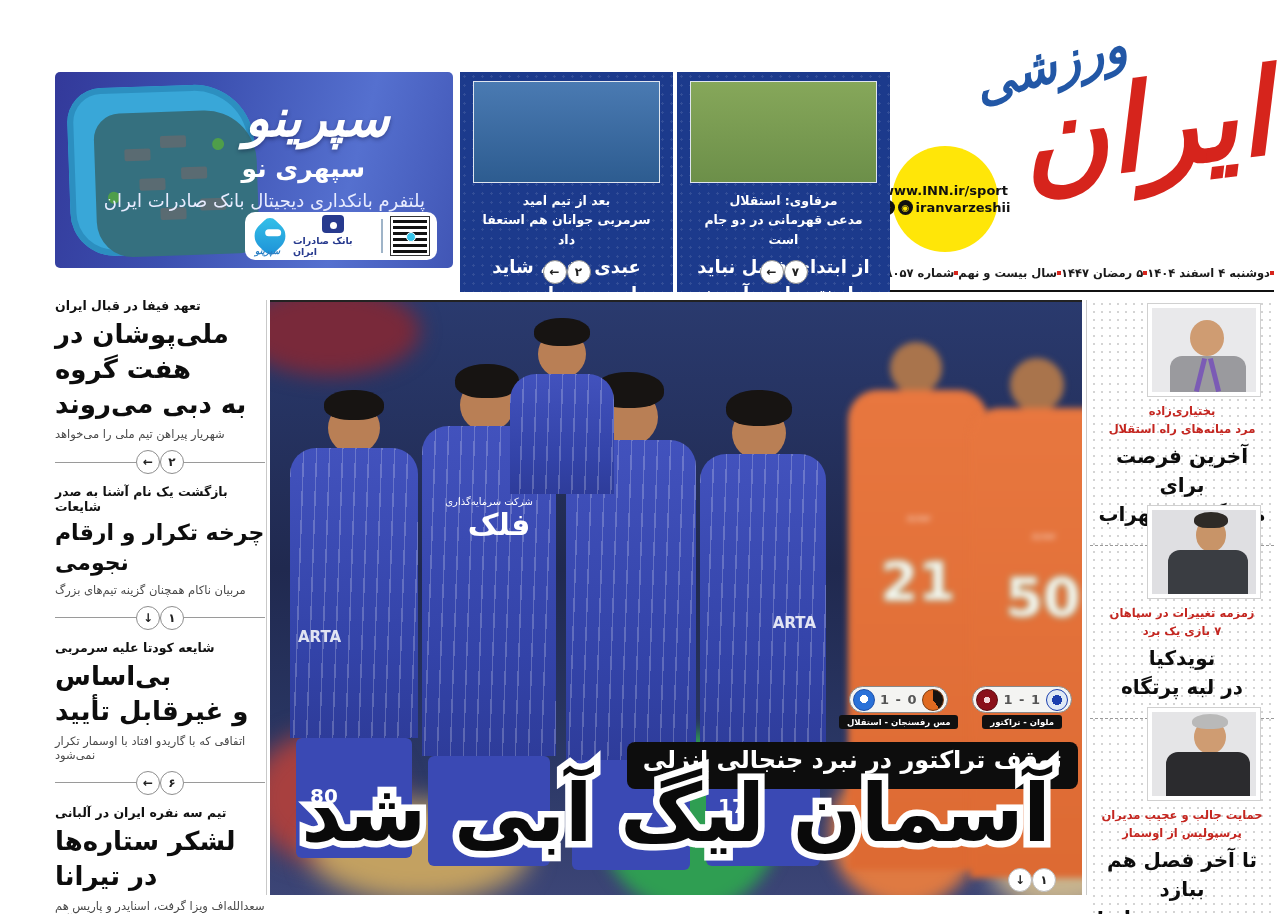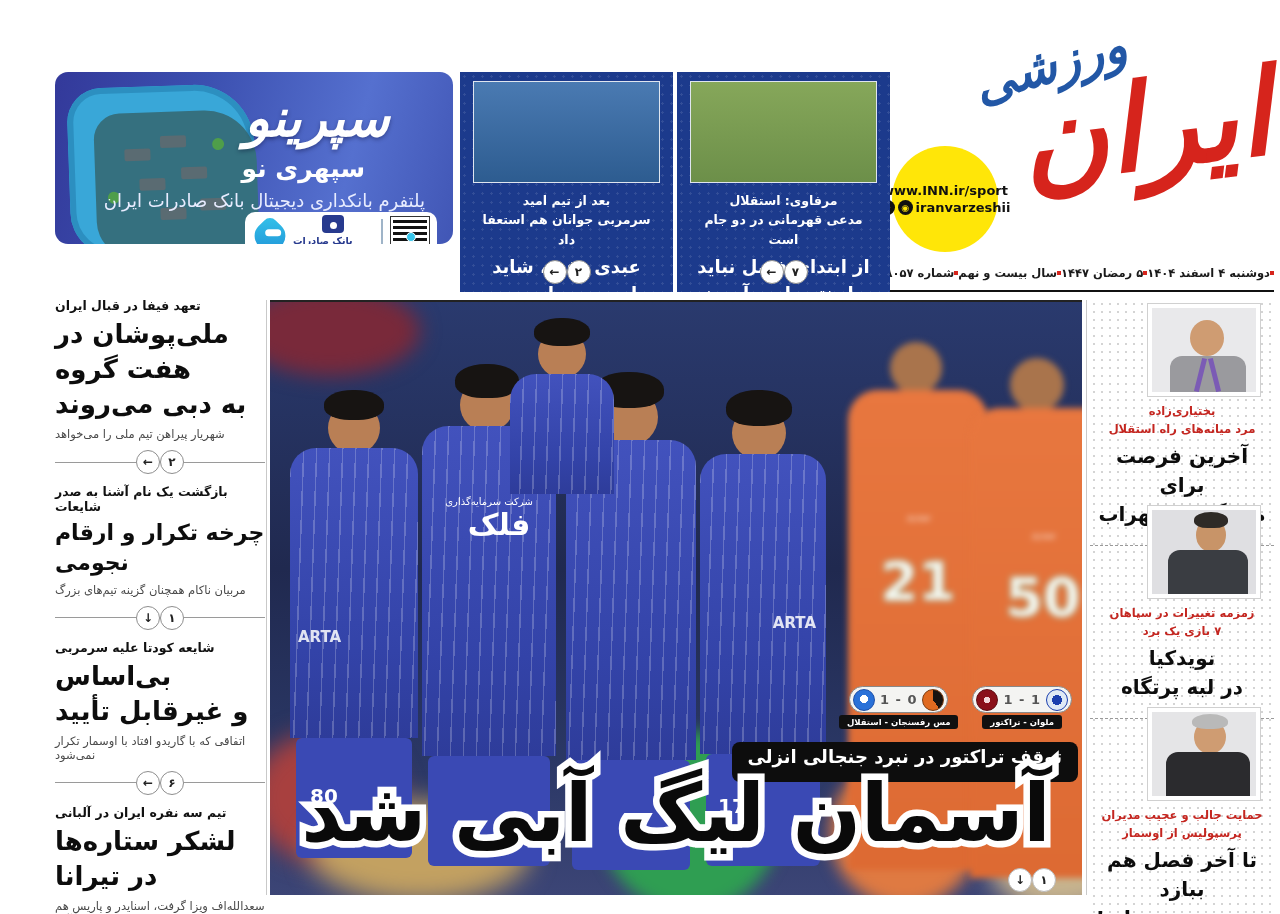--- a/index.html
+++ b/index.html
@@ -23,21 +23,21 @@
   .yc-handle { font-size:13px; font-weight:bold; color:#111; }
 
   .dateline { position:absolute; left:884px; top:266px; width:390px; display:flex;
     direction:rtl; align-items:center; justify-content:space-between; font-size:11.5px;
     font-weight:bold; color:#1a1a1a; }
   .dl-item { white-space:nowrap; }
   .dl-sq { width:4px; height:4px; background:#d6241c; display:inline-block; flex:none; }
   .mast-rule { position:absolute; left:884px; top:290px; width:390px; height:2px; background:#111; }
 
   
-  .ad { position:absolute; left:55px; top:72px; width:398px; height:172px; border-radius:13px;
+  .ad { position:absolute; left:55px; top:72px; width:398px; height:196px; border-radius:5px;
     background:linear-gradient(105deg,#33399a 0%,#3c50b0 35%,#5570cf 72%,#4156b5 100%);
     overflow:hidden; direction:ltr; }
   .ad-blob { position:absolute; left:14px; top:14px; width:186px; height:168px;
     background:#39a7d8; border-radius:34px 60px 26px 44px; transform:rotate(-2deg);
     box-shadow:inset 0 0 0 6px #2c8fc0; }
   .ad-floor { position:absolute; left:26px; top:26px; width:162px; height:144px;
     background:#35707f; border-radius:26px 52px 20px 36px; overflow:hidden; }
   .desk { position:absolute; width:26px; height:12px; background:#5a6b72; border-radius:2px; }
   .desk.d2{ left:30px; top:36px;} .desk.d3{ left:66px; top:24px;} .desk.d4{ left:44px; top:66px;}
   .desk.d5{ left:86px; top:56px;} .desk.d6{ left:64px; top:96px;} .desk.d7{ left:104px; top:88px;}
@@ -130,21 +130,21 @@
   .scores { position:absolute; right:10px; top:384px; display:flex; gap:14px; direction:ltr; }
   .scorebox { display:flex; flex-direction:column; align-items:center; }
   .score-pill { height:27px; border-radius:14px; background:#f4f4f2; border:1px solid #888;
     display:flex; align-items:center; gap:5px; padding:0 3px; }
   .score-pill .slogo { width:22px; height:22px; border-radius:50%; flex:none; }
   .score-txt { font-size:13px; font-weight:bold; color:#555; letter-spacing:1px; direction:ltr; }
   .score-cap { margin-top:2px; background:#101010; color:#fff; font-size:8.5px; font-weight:bold;
     border-radius:3px; padding:2px 8px; white-space:nowrap; }
 
   .main-kicker { position:absolute; right:4px; top:440px; background:#0d0d0d; color:#fff;
-    font-size:18px; font-weight:bold; padding:4px 16px 15px; border-radius:8px; direction:rtl; }
+    font-size:24px; font-weight:bold; padding:4px 16px 15px; border-radius:8px; direction:rtl; }
   .big-headline { position:absolute; left:0; right:0; top:462px; text-align:center;
     font-size:80px; font-weight:bold; line-height:1.25; direction:rtl; }
   .big-headline .stroke { position:absolute; left:0; right:0; top:0; color:#fff;
     -webkit-text-stroke:13px #fff; text-shadow:0 0 2px #fff; }
   .big-headline .fill { position:relative; color:#0a0a0a; }
   .photo-marker { position:absolute; right:26px; top:566px; display:flex; direction:ltr; }
   .photo-marker .mcircle { border-color:#bbb; }
 
   .vsep { position:absolute; top:300px; width:1px; height:595px; background:#c9c9c9; }
 

